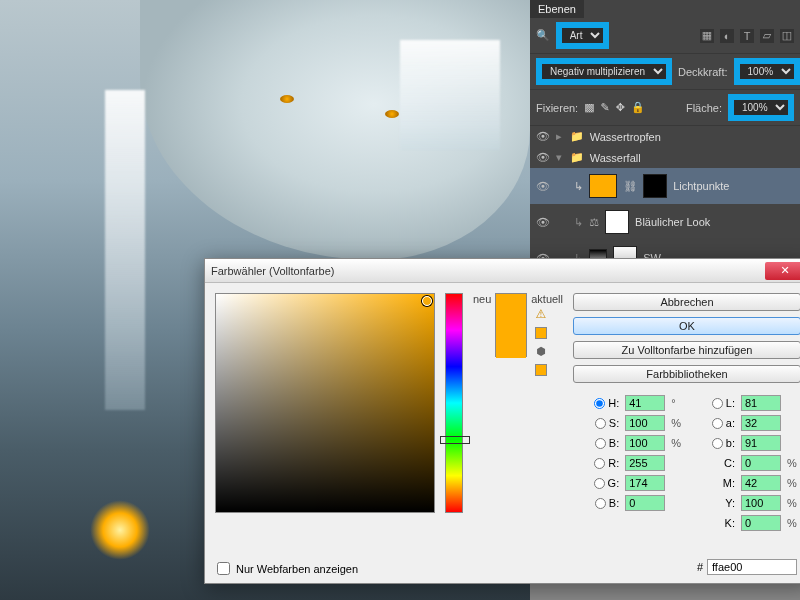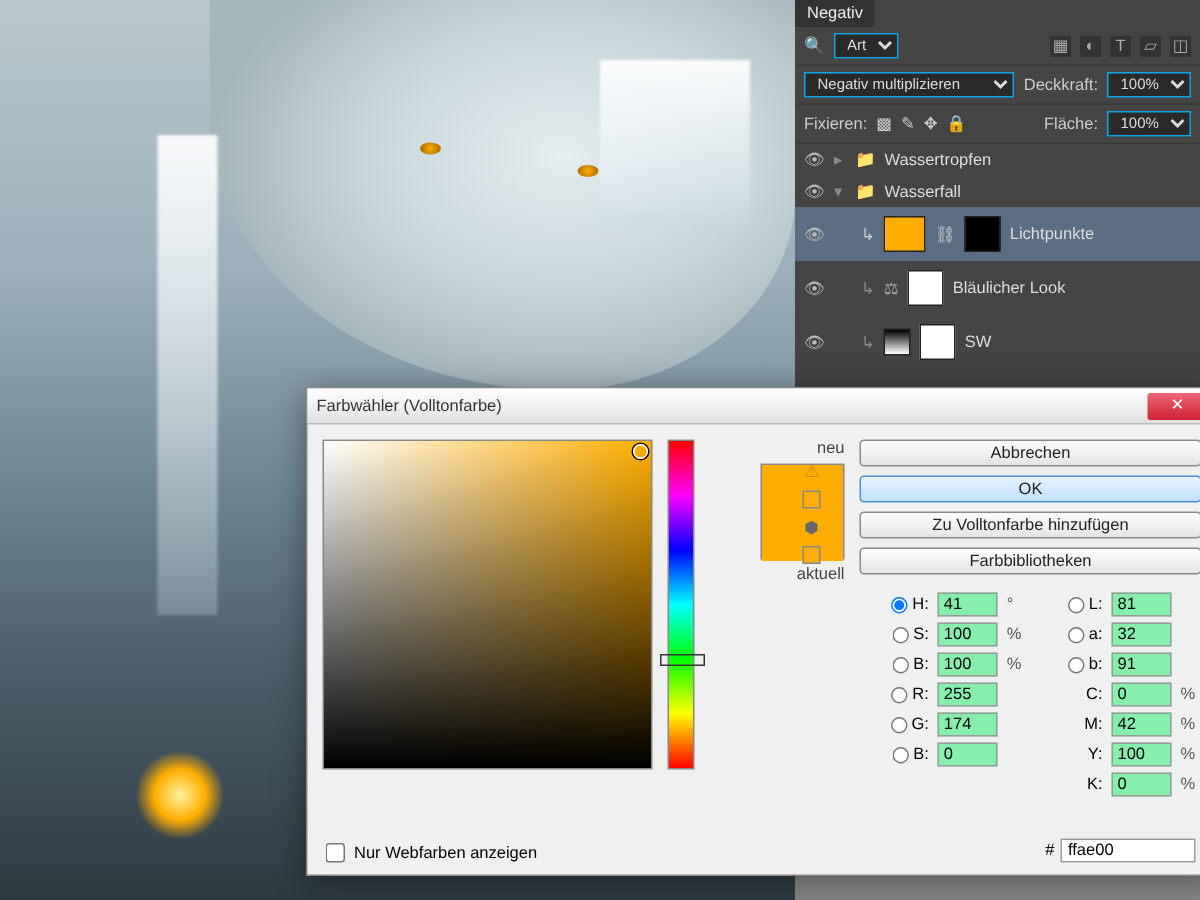--- a/index.html
+++ b/index.html
@@ -9,21 +9,21 @@
 .eye{position:absolute;width:14px;height:8px;background:radial-gradient(circle,#ffae00 0%,#b87400 70%);border-radius:50%}
 .eye.l{left:280px;top:95px}.eye.r{left:385px;top:110px}
 .fall{position:absolute;width:40px;background:linear-gradient(180deg,rgba(255,255,255,.9),rgba(200,220,230,.3));filter:blur(1px)}
 .fall1{left:105px;top:90px;height:320px}
 .fall2{left:400px;top:40px;width:100px;height:110px}
 .boat{position:absolute;left:30px;bottom:10px;width:120px;height:60px}
 .glow{position:absolute;left:60px;bottom:30px;width:60px;height:60px;background:radial-gradient(circle,#fff2a0 0%,#ffae00 40%,transparent 70%)}
 .panel{position:absolute;right:0;top:0;width:270px;height:260px;background:#444;color:#ccc;font-size:10px}
 .panel .tab{background:#333;padding:3px 8px;display:inline-block;color:#eee}
 .panel .row{display:flex;align-items:center;padding:4px 6px;gap:6px;border-bottom:1px solid #383838}
-.panel select,.panel input{background:#2a2a2a;color:#ddd;border:1px solid #0ea5e9;font-size:10px;padding:1px 4px}
+.panel select,.panel input{background:#2a2a2a;color:#ddd;border:6px solid #0ea5e9;font-size:10px;padding:1px 4px}
 .panel .icons{display:flex;gap:6px;margin-left:auto}
 .panel .icons span{width:14px;height:14px;background:#333;display:flex;align-items:center;justify-content:center;color:#aaa}
 .layer{display:flex;align-items:center;padding:4px 6px;gap:6px;background:#444}
 .layer.sel{background:#5b6d82}
 .layer .vis{width:14px;text-align:center;color:#bbb}
 .layer .arrow{color:#888;width:8px}
 .layer .folder{color:#999}
 .layer .thumb{width:28px;height:24px;border:1px solid #222;background:#fff}
 .layer .thumb.orange{background:#ffae00}
 .layer .thumb.dark{background:#111}
@@ -32,21 +32,21 @@
 .layer .name{color:#ddd}
 .dialog{position:absolute;left:204px;top:258px;width:608px;height:326px;background:#f0f0f0;border:1px solid #888;box-shadow:0 4px 20px rgba(0,0,0,.4)}
 .titlebar{height:24px;background:linear-gradient(#fff,#e0e0e0);border-bottom:1px solid #bbb;display:flex;align-items:center;padding:0 6px}
 .titlebar .title{flex:1;color:#333}
 .closebtn{width:40px;height:18px;background:linear-gradient(#e67,#c23);color:#fff;text-align:center;border-radius:2px;line-height:16px}
 .body{display:flex;padding:10px;gap:10px;height:calc(100% - 24px)}
 .sv{width:220px;height:220px;border:1px solid #888;background:linear-gradient(to top,#000,transparent),linear-gradient(to right,#fff,#ffae00);position:relative}
 .sv .cursor{position:absolute;right:2px;top:2px;width:10px;height:10px;border:1px solid #fff;border-radius:50%;box-shadow:0 0 0 1px #000}
 .hue{width:18px;height:220px;border:1px solid #888;background:linear-gradient(to bottom,#f00,#f0f,#00f,#0ff,#0f0,#ff0,#f00);position:relative}
 .hue .ptr{position:absolute;left:-6px;top:142px;width:30px;height:8px;border:1px solid #333}
-.mid{width:90px;display:flex;flex-direction:column;align-items:flex-end;gap:4px}
+.mid{width:90px;display:flex;align-items:flex-start;gap:4px}
 .mid .lbl{color:#444}
 .swbox{width:56px;height:64px;border:1px solid #888}
 .swbox .new{height:32px;background:#ffae00}
 .swbox .cur{height:32px;background:#ffae00}
 .tiny{width:12px;height:12px;border:1px solid #888;display:inline-block}
 .tiny.o{background:#ffae00}
 .right{flex:1;display:flex;flex-direction:column;gap:6px}
 .btn{background:linear-gradient(#fdfdfd,#e4e4e4);border:1px solid #8a8a8a;border-radius:3px;padding:2px 0;text-align:center;color:#222;cursor:pointer}
 .btn.primary{background:linear-gradient(#eaf3ff,#bfe0ff);border-color:#4a90d9}
 .vals{display:grid;grid-template-columns:auto 40px 14px auto 40px 14px;gap:4px 6px;align-items:center;margin-top:6px}
@@ -69,21 +69,21 @@
   <div class="eye l"></div>
   <div class="eye r"></div>
   <div class="fall fall1"></div>
   <div class="fall fall2"></div>
   <div class="boat">
       <div class="glow"></div>
     </div>
 </div>
 
 <div class="panel">
-  <div class="tab">Negativ</div>
+  <div class="tab">Ebenen</div>
   <div class="row">
     <span>🔍</span>
     <select><option>Art</option></select>
     <div class="icons">
       <span>▦</span>
       <span>◐</span>
       <span>T</span>
       <span>▱</span>
       <span>◫</span>
     </div>

